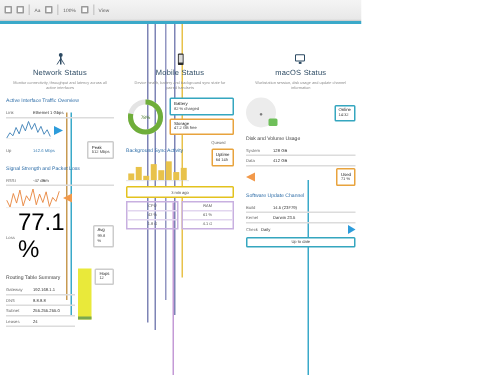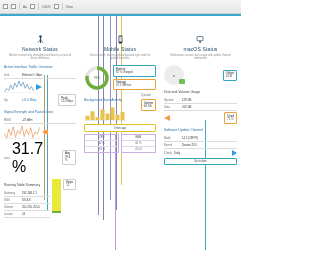--- a/index.html
+++ b/index.html
@@ -216,21 +216,21 @@
         <div class="spark">
           <svg width="36" height="14" viewBox="0 0 36 14" id="spark2">
               <line x1="0" y1="13.5" x2="36" y2="13.5" stroke="#ddd" stroke-width=".4"></line>
               <polyline points="0.50,8.50 2.69,13.00 4.88,4.00 7.06,10.38 9.25,1.75 11.44,12.25 13.63,5.50 15.81,8.88 18.00,1.00 20.19,11.50 22.38,4.38 24.56,10.00 26.75,2.88 28.94,12.63 31.13,6.63 33.31,9.25 35.50,2.50" fill="none" stroke="#e8833a" stroke-width=".6"></polyline>
             </svg>
         </div>
         <div class="tri tri-l-orange"></div>
       </div>
       <div style="display:flex;align-items:center;gap:2px;margin-top:1px;">
         <span class="lab" style="font-size:2.8px;color:#6a6a6a;">Loss</span>
-        <span class="num">31.7 %</span>
+        <span class="num">77.1 %</span>
         <div class="card" style="margin-left:auto;">
           <div class="ct">Avg</div>
           <div>99.8 %</div>
         </div>
       </div>
 
       <div style="display:flex;gap:2px;margin-top:3px;">
         <div style="flex:1 1 auto;">
           <div class="sec-title plain">Routing Table Summary</div>
           <div class="frow">

